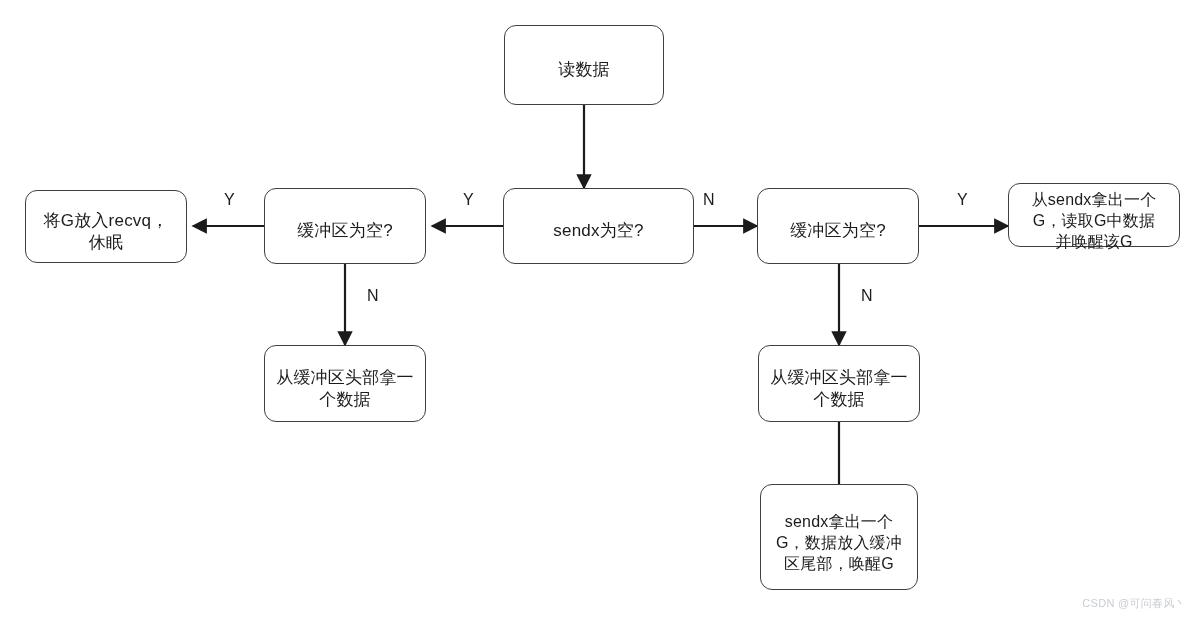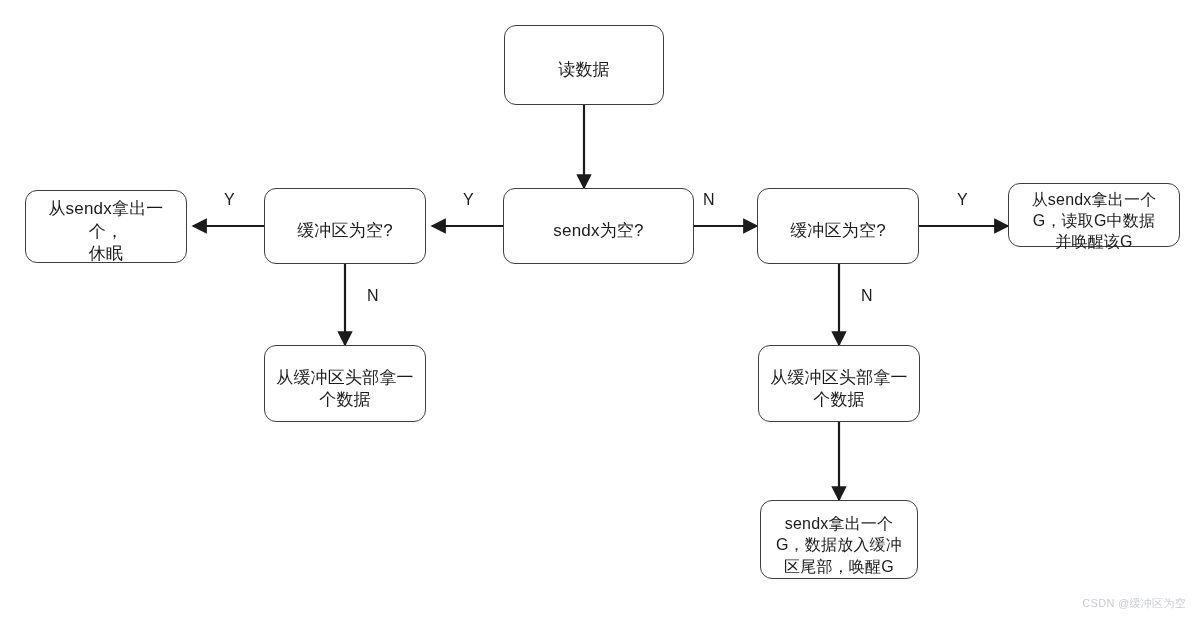--- a/index.html
+++ b/index.html
@@ -100,21 +100,21 @@
 
   <div class="node" style="left:503px; top:188px; width:191px; height:76px;">
     <span class="node-text">sendx为空?</span>
   </div>
 
   <div class="node" style="left:264px; top:188px; width:162px; height:76px;">
     <span class="node-text">缓冲区为空?</span>
   </div>
 
   <div class="node" style="left:25px; top:190px; width:162px; height:73px;">
-    <span class="node-text">从sendx拿出一个，
+    <span class="node-text">将G放入recvq，
 休眠</span>
   </div>
 
   <div class="node" style="left:264px; top:345px; width:162px; height:77px;">
     <span class="node-text">从缓冲区头部拿一
 个数据</span>
   </div>
 
   <div class="node" style="left:757px; top:188px; width:162px; height:76px;">
     <span class="node-text">缓冲区为空?</span>
@@ -124,33 +124,33 @@
     <span class="node-text">从sendx拿出一个
 G，读取G中数据
 并唤醒该G</span>
   </div>
 
   <div class="node" style="left:758px; top:345px; width:162px; height:77px;">
     <span class="node-text">从缓冲区头部拿一
 个数据</span>
   </div>
 
-  <div class="node" style="left:760px; top:500px; width:158px; height:79px; font-size:16px;">
+  <div class="node" style="left:760px; top:484px; width:158px; height:106px; font-size:16px;">
     <span class="node-text">sendx拿出一个
 G，数据放入缓冲
 区尾部，唤醒G</span>
   </div>
 
   <div class="edge-label" style="left:463px; top:192px;">Y</div>
 
   <div class="edge-label" style="left:224px; top:192px;">Y</div>
 
   <div class="edge-label" style="left:703px; top:192px;">N</div>
 
   <div class="edge-label" style="left:957px; top:192px;">Y</div>
 
   <div class="edge-label" style="left:367px; top:288px;">N</div>
 
   <div class="edge-label" style="left:861px; top:288px;">N</div>
 
-  <div class="watermark">CSDN @缓冲区为空</div>
+  <div class="watermark">CSDN @可问春风丶</div>
 
 </div>
 
 </body></html>

